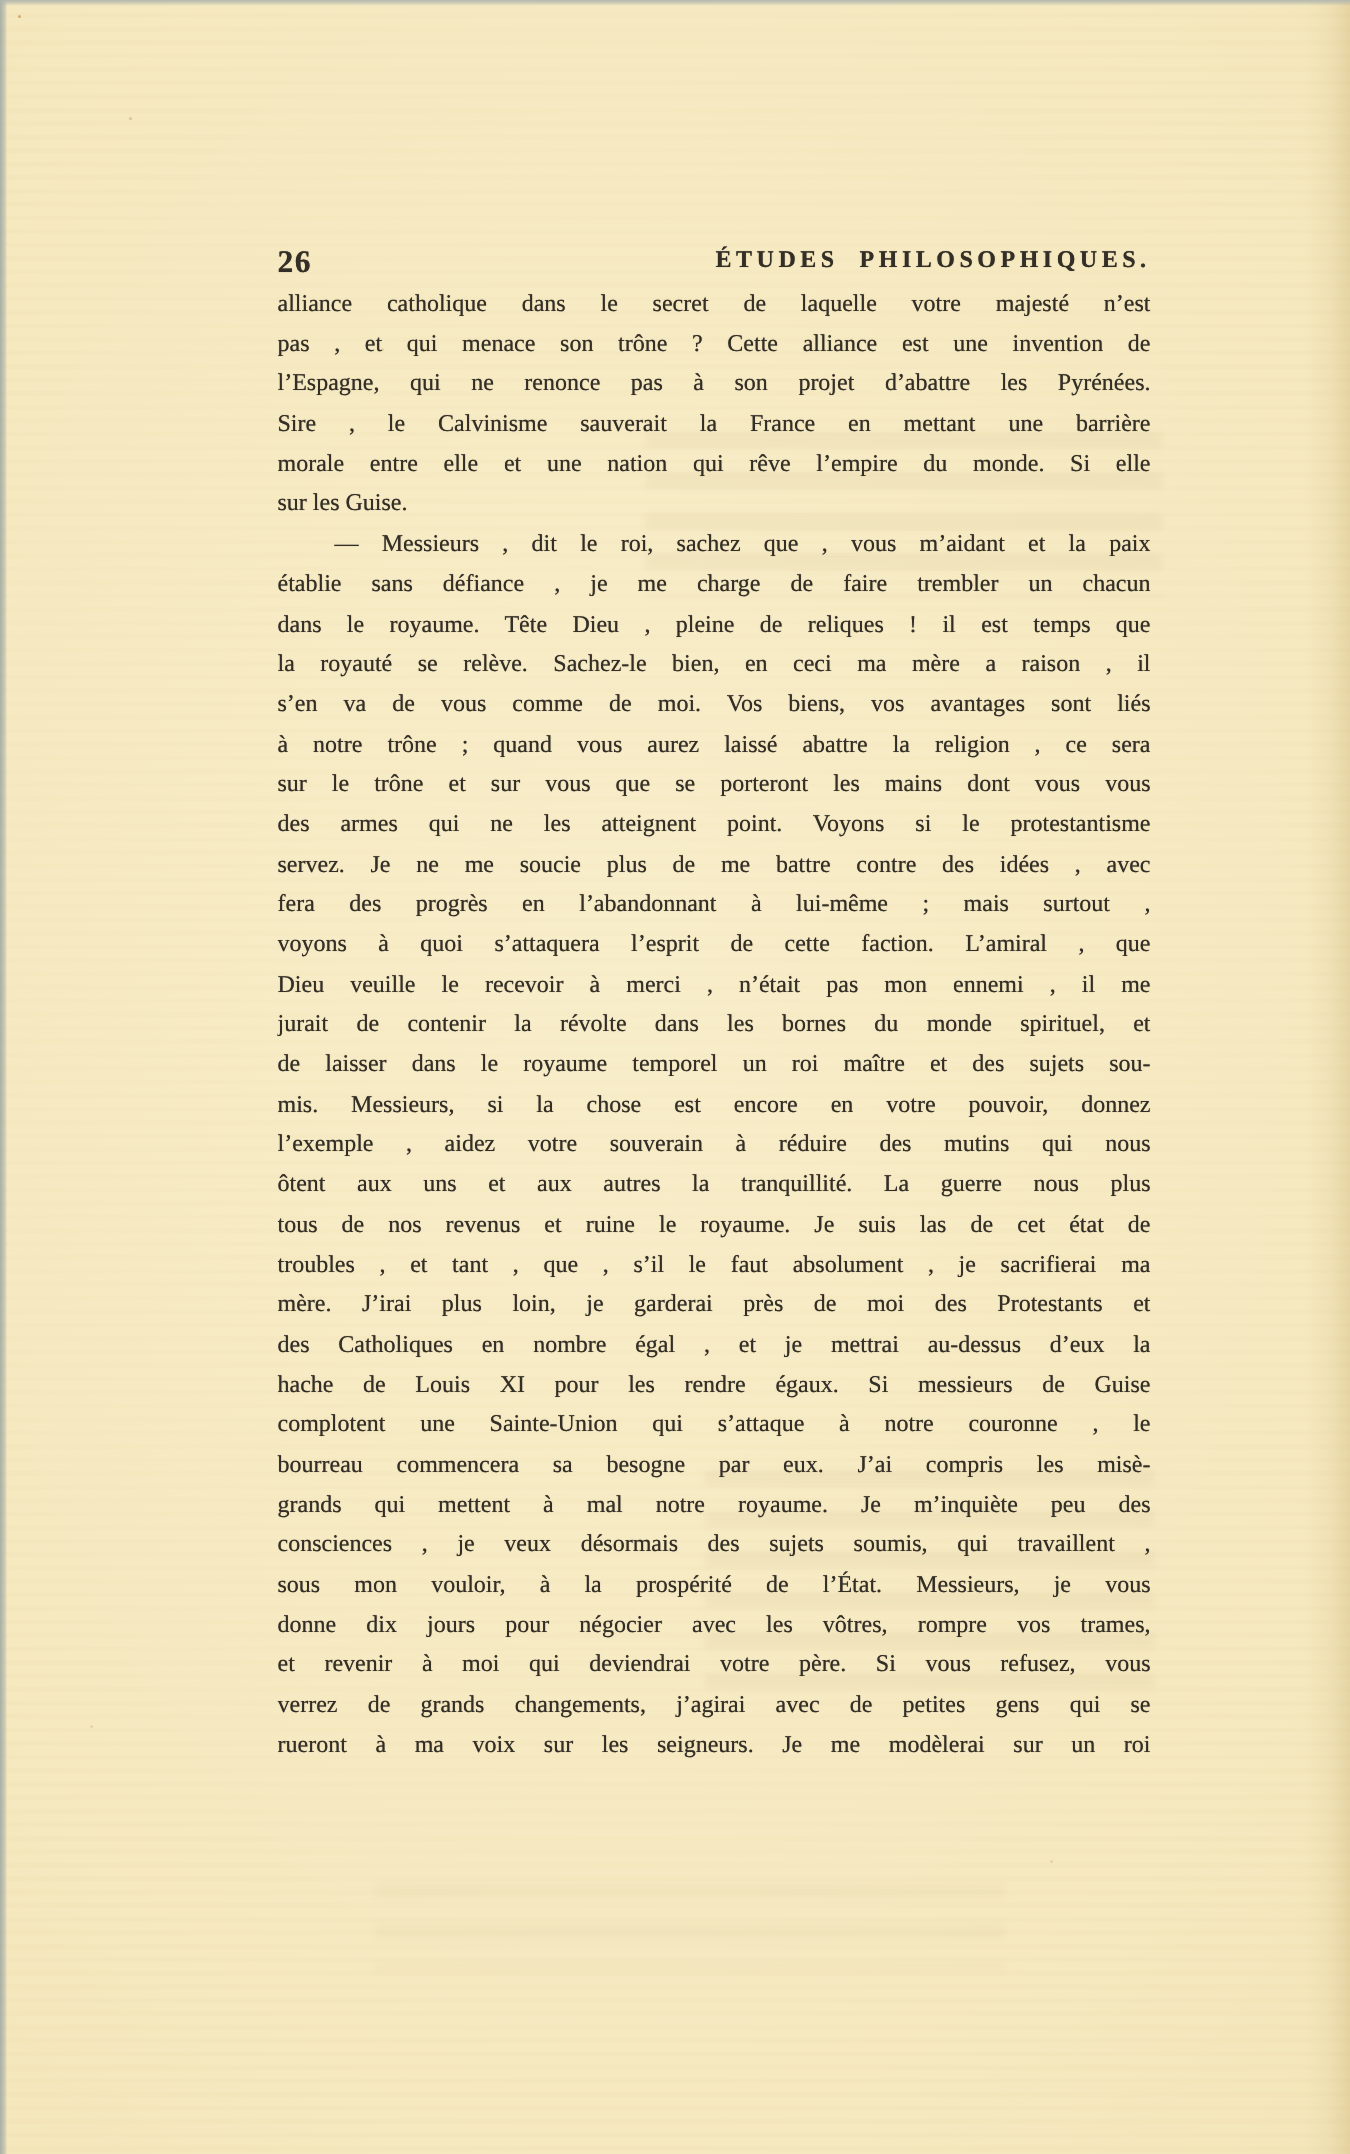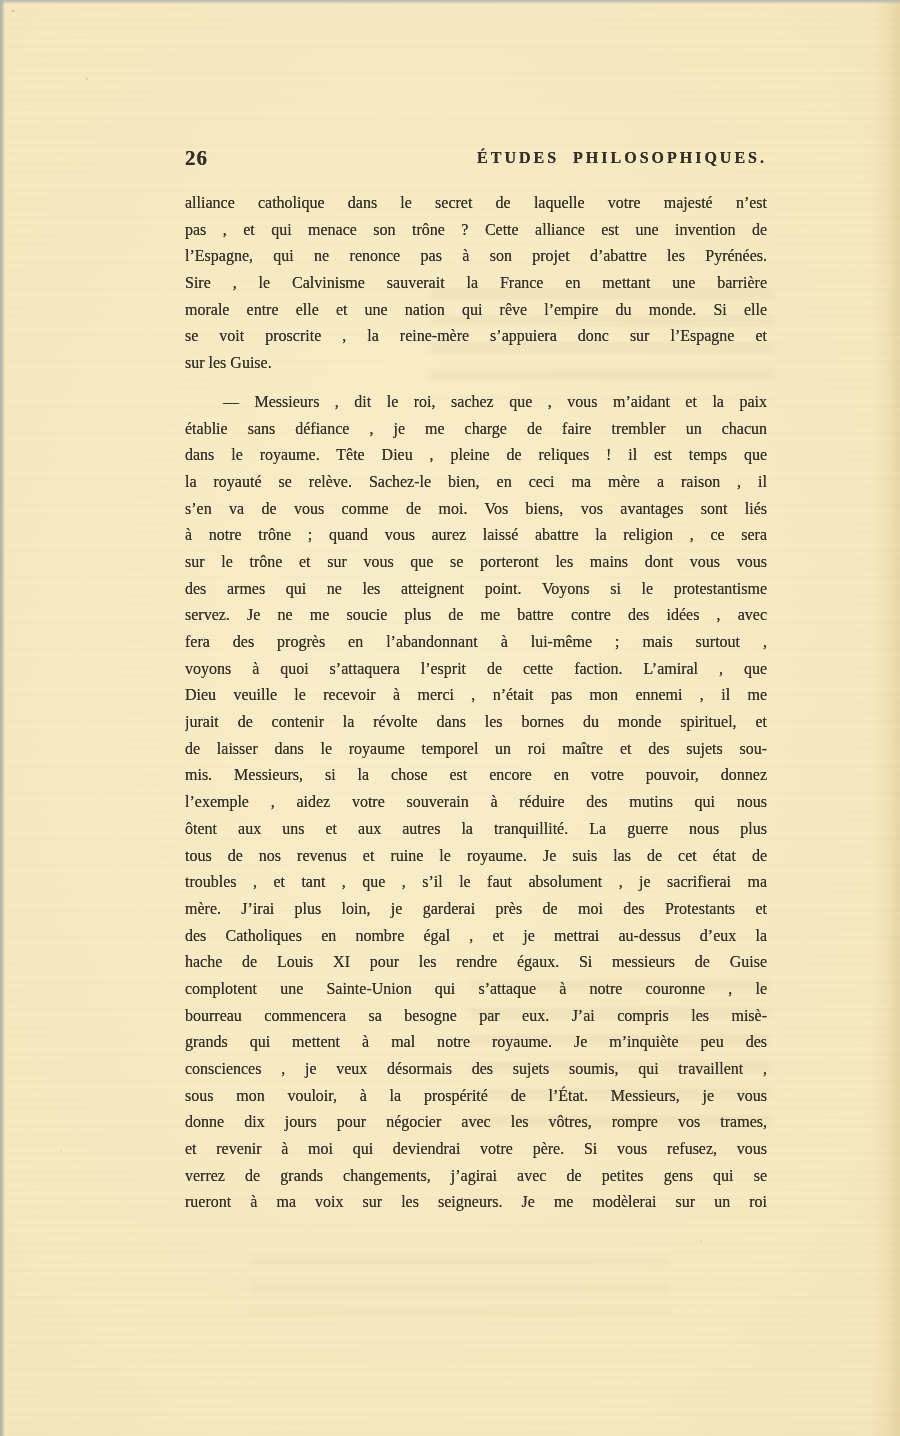--- a/index.html
+++ b/index.html
@@ -55,20 +55,21 @@
   .text-col {
     position:absolute;
     left:185px; top:146px;
     width:582px;
   }
 
   .running-head {
     position:relative;
     height:26px;
     text-shadow:0 0 0.5px rgba(51,46,38,0.8);
+    margin-top:16px;
   }
   .page-number {
     position:absolute; left:0; top:0;
     font-size:21px; font-weight:bold;
     letter-spacing:1px;
   }
   .running-title {
     position:absolute; left:0; right:0; top:3px;
     text-align:right;
     font-size:16px; font-weight:bold;
@@ -86,21 +87,21 @@
     text-shadow:0 0 0.5px rgba(51,46,38,0.75);
   }
   .line {
     height:26.7px;
     text-align:justify;
     text-align-last:justify;
     white-space:normal;
     overflow:hidden;
   }
   .line.lastline { text-align-last:left; }
-  .line.indent   { text-indent:38px;margin-top:12px; }
+  .line.indent   { text-indent:38px; }
 </style>
 </head>
 <body>
 
 <div class="scan-page">
   <div class="specks"></div>
   <div class="bleed bleed-1"></div>
   <div class="bleed bleed-2"></div>
   <div class="bleed bleed-3"></div>
 
@@ -108,21 +109,20 @@
     <div class="running-head">
       <span class="page-number">26</span>
       <span class="running-title">ÉTUDES PHILOSOPHIQUES.</span>
     </div>
     <div class="page-body">
         <div class="line">alliance catholique dans le secret de laquelle votre majesté n’est</div>
         <div class="line">pas , et qui menace son trône ? Cette alliance est une invention de</div>
         <div class="line">l’Espagne, qui ne renonce pas à son projet d’abattre les Pyrénées.</div>
         <div class="line">Sire , le Calvinisme sauverait la France en mettant une barrière</div>
         <div class="line">morale entre elle et une nation qui rêve l’empire du monde. Si elle</div>
-        <div class="line">se voit proscrite , la reine-mère s’appuiera donc sur l’Espagne et</div>
         <div class="line lastline">sur les Guise.</div>
         <div class="line indent">— Messieurs , dit le roi, sachez que , vous m’aidant et la paix</div>
         <div class="line">établie sans défiance , je me charge de faire trembler un chacun</div>
         <div class="line">dans le royaume. Tête Dieu , pleine de reliques ! il est temps que</div>
         <div class="line">la royauté se relève. Sachez-le bien, en ceci ma mère a raison , il</div>
         <div class="line">s’en va de vous comme de moi. Vos biens, vos avantages sont liés</div>
         <div class="line">à notre trône ; quand vous aurez laissé abattre la religion , ce sera</div>
         <div class="line">sur le trône et sur vous que se porteront les mains dont vous vous</div>
         <div class="line">des armes qui ne les atteignent point. Voyons si le protestantisme</div>
         <div class="line">servez. Je ne me soucie plus de me battre contre des idées , avec</div>

